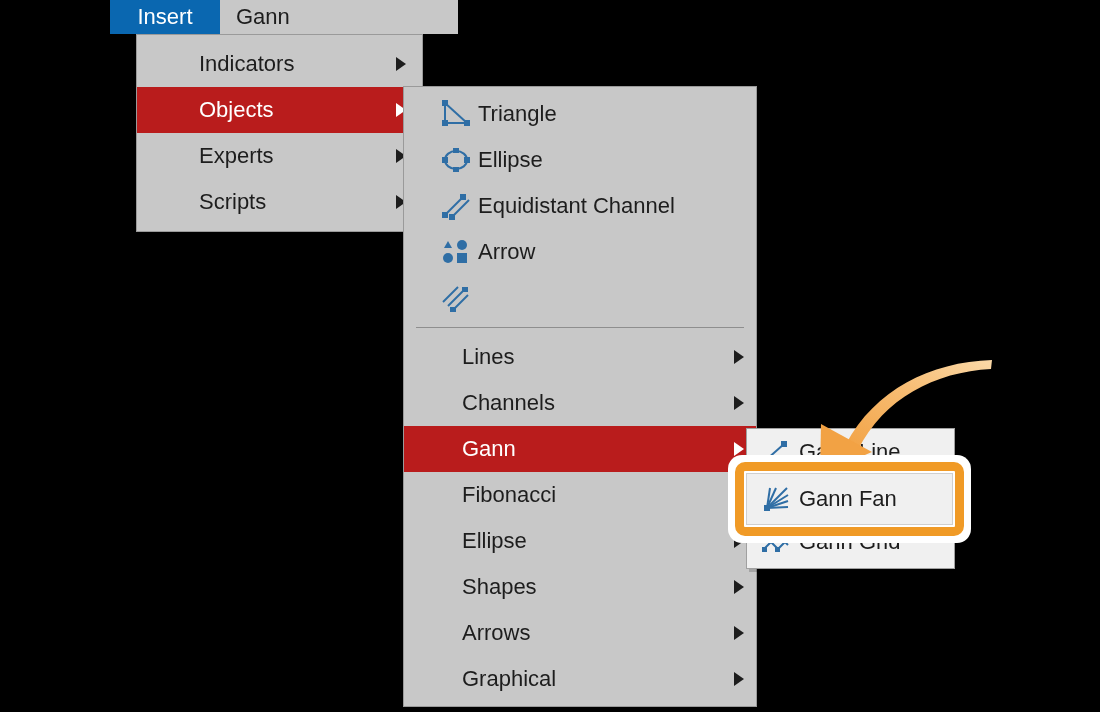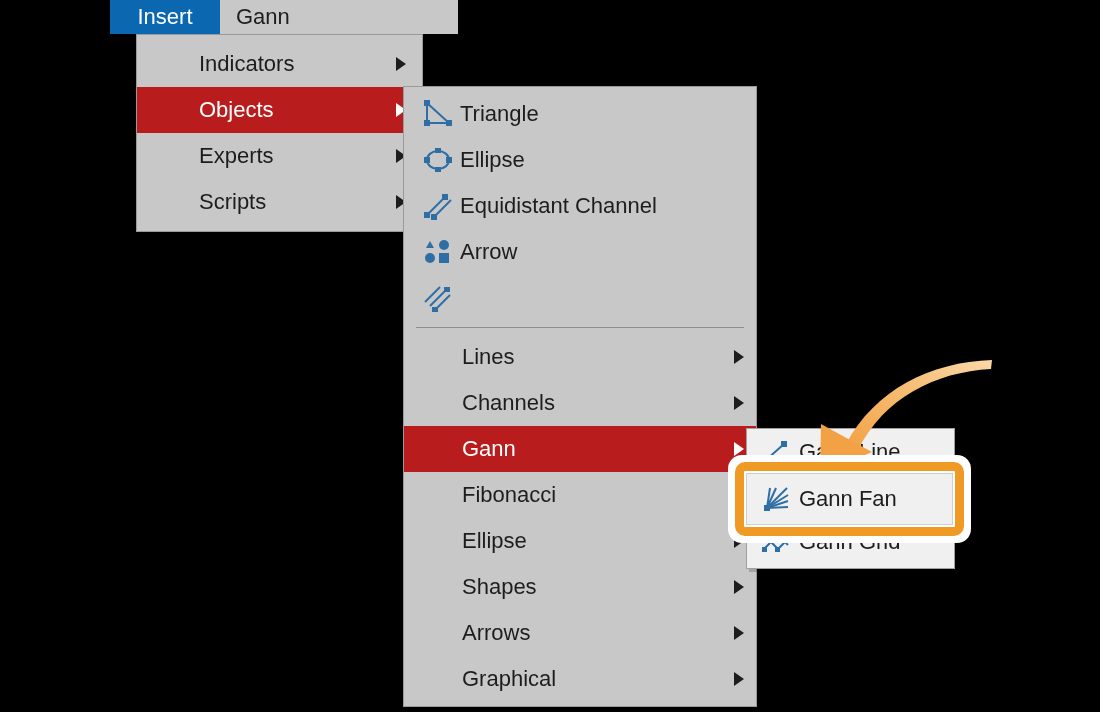--- a/index.html
+++ b/index.html
@@ -115,21 +115,21 @@
   }
 
   
   #objects-menu {
     left: 403px;
     top: 86px;
     width: 354px;
     padding: 4px 0 4px 0;
   }
   #objects-menu .menu-item {
-    padding-left: 12px;
+    padding-left: 30px;
   }
   #objects-menu .menu-item.text-only {
     padding-left: 58px;
   }
 
   
   #gann-menu {
     position: absolute;
     left: 746px;
     top: 428px;

